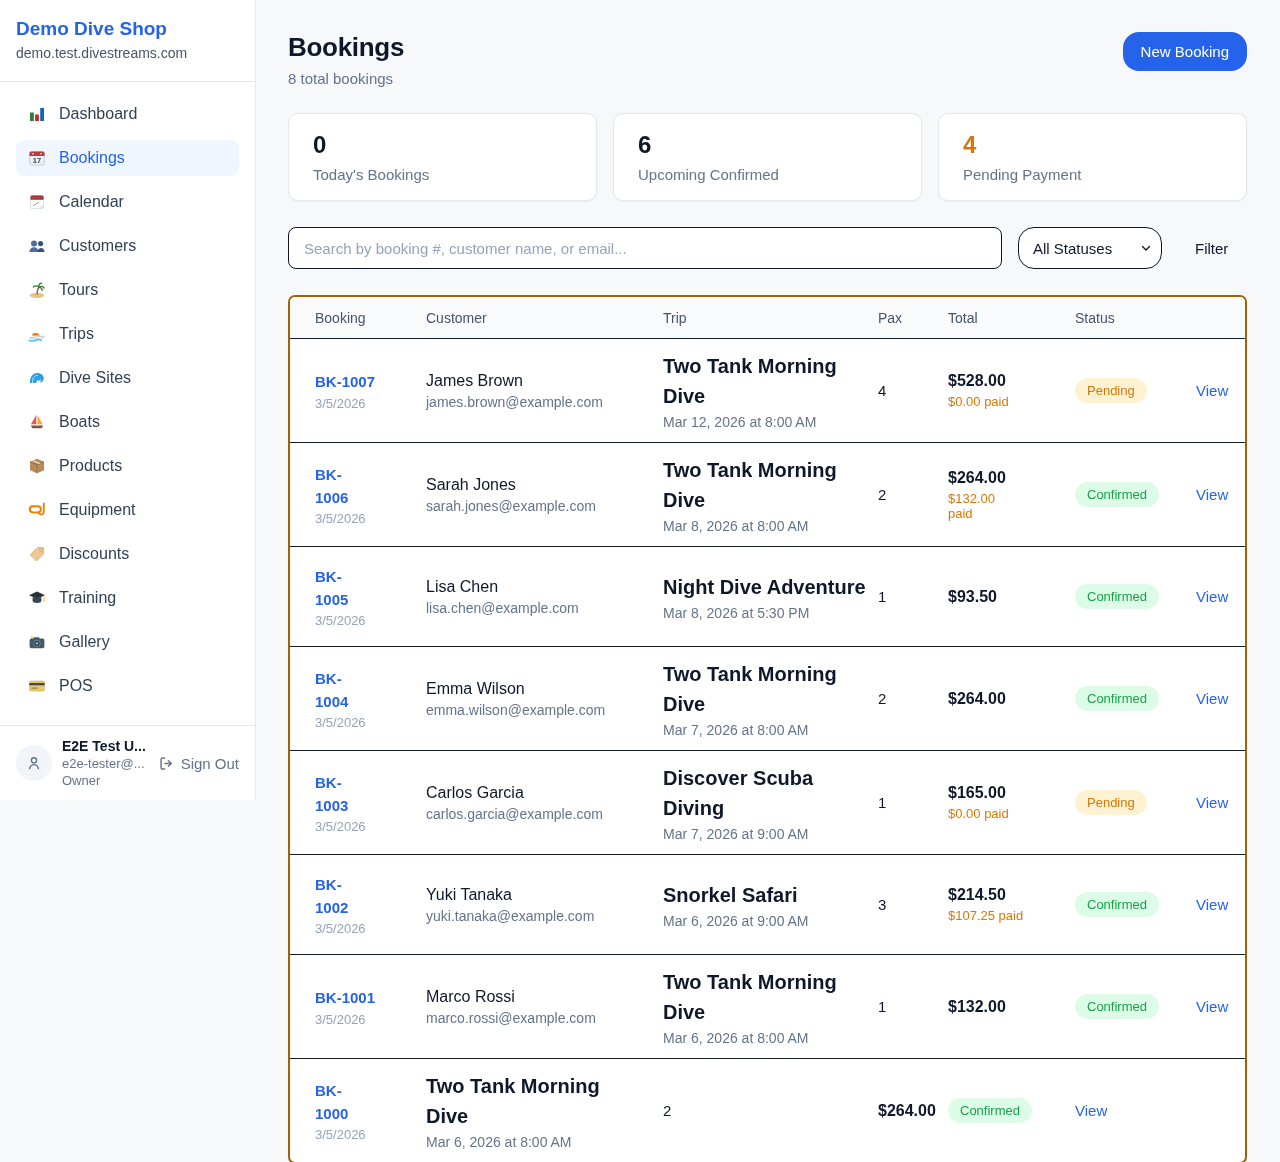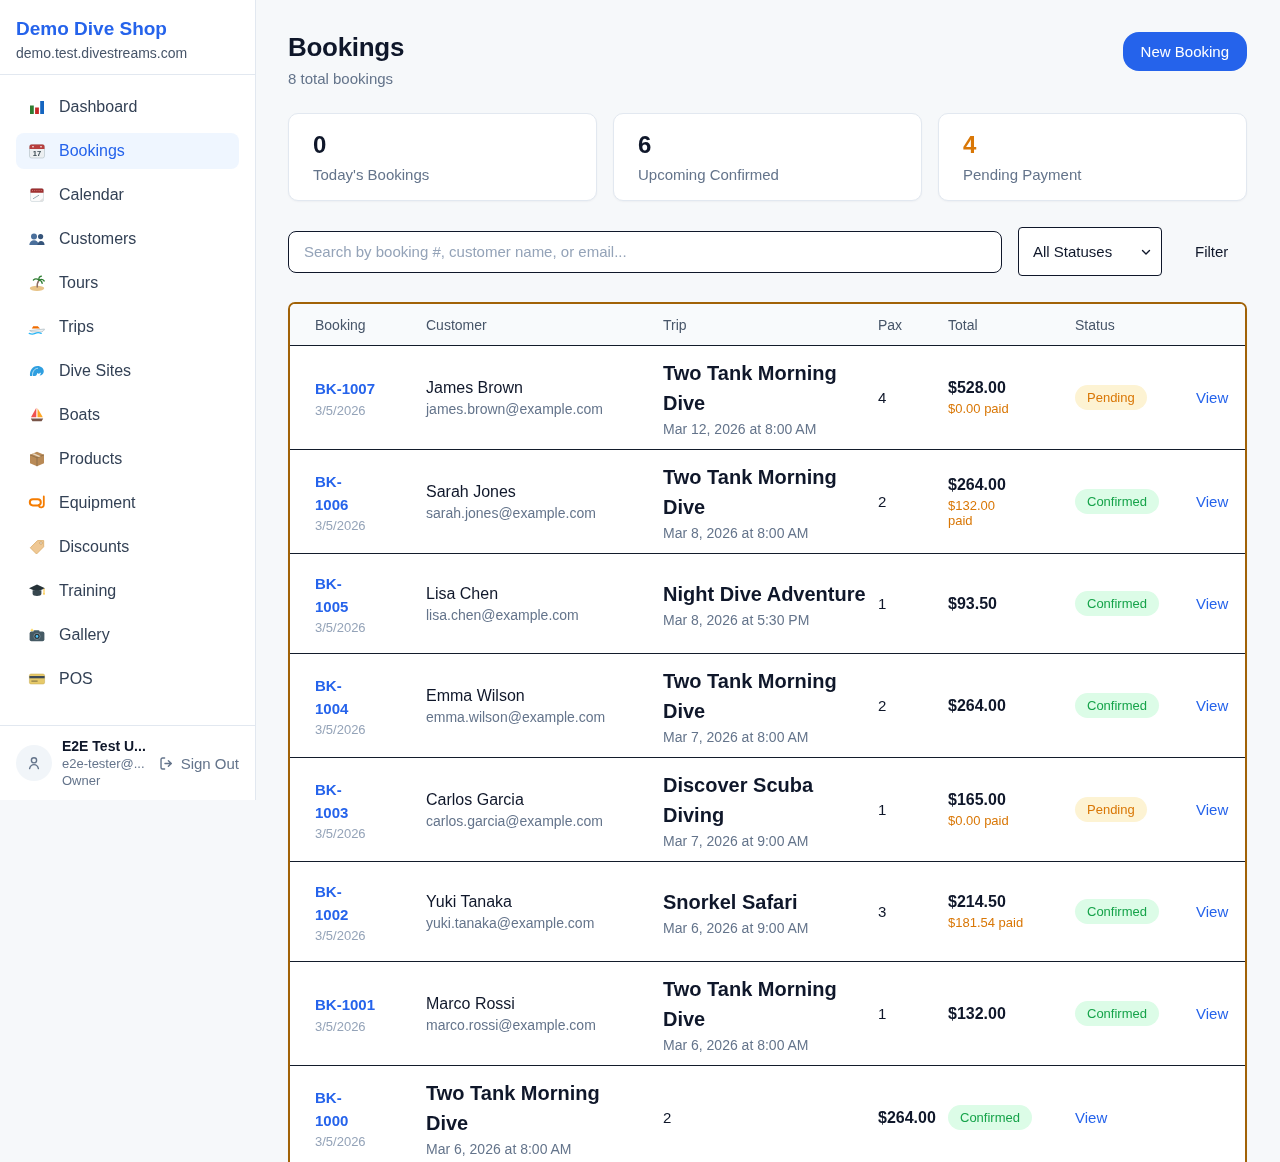--- a/index.html
+++ b/index.html
@@ -9,21 +9,21 @@
     background:var(--page-bg);
     color:#0f172a;
   }
   .layout { display:flex; width:1280px; height:1162px; align-items:flex-start; }
 
   
   .sidebar {
     width:256px; height:800px; background:#ffffff; flex:none;
     border-right:1px solid #e2e8f0; display:flex; flex-direction:column;
   }
-  .brand { padding:18px 16px 13px 16px; border-bottom:1px solid #e2e8f0; }
+  .brand { padding:18px 16px 20px 16px; border-bottom:1px solid #e2e8f0; }
   .brand-name { color:var(--accent); font-size:19px; font-weight:700; }
   .brand-domain { margin-top:5px; color:#475569; font-size:14px; }
   .nav { padding:14px 16px 0 16px; flex:1; }
   .nav-item {
     display:flex; align-items:center; gap:13px; height:36px; margin-bottom:8px;
     padding:0 12px; border-radius:8px; font-size:16px; color:#334155; cursor:pointer;
   }
   .nav-item.active { background:#eff6ff; color:var(--accent); font-weight:500; }
   .nav-ico { width:18px; height:18px; flex:none; display:inline-flex; }
   .nav-ico svg { width:18px; height:18px; }
@@ -63,22 +63,22 @@
   .stat-label { margin-top:7px; font-size:15px; color:#64748b; }
 
   .filter-row { display:flex; align-items:center; margin-top:26px; }
   .search-input {
     width:714px; height:42px; border:1px solid #0f172a; border-radius:8px;
     padding:0 15px; font-family:inherit; font-size:15px; color:#0f172a; background:#fff; outline:none;
   }
   .search-input::placeholder { color:#94a3b8; }
   .select-wrap { position:relative; margin-left:16px; }
   .status-select {
-    appearance:none; -webkit-appearance:none; width:144px; height:49px; background:#fff;
-    border:1px solid #0f172a; border-radius:4px; padding:0 30px 0 14px;
+    appearance:none; -webkit-appearance:none; width:144px; height:42px; background:#fff;
+    border:1px solid #0f172a; border-radius:16px; padding:0 30px 0 14px;
     font-family:inherit; font-size:15px; color:#0f172a; cursor:pointer;
   }
   .chev { position:absolute; right:10px; top:50%; transform:translateY(-50%); pointer-events:none; display:flex; }
   .filter-btn {
     margin-left:33px; background:none; border:none; font-family:inherit;
     font-size:15px; font-weight:500; color:#0f172a; cursor:pointer;
   }
 
   
   .table-card {
@@ -489,21 +489,21 @@
       <div class="cust-name">Yuki Tanaka</div>
       <div class="cust-email">yuki.tanaka@example.com</div>
     </div>
     <div class="cell">
       <div class="trip-name">Snorkel Safari</div>
       <div class="trip-date">Mar 6, 2026 at 9:00 AM</div>
     </div>
     <div class="cell pax">3</div>
     <div class="cell">
       <div class="total-amt">$214.50</div>
-      <div class="total-paid">$181.54 paid</div>
+      <div class="total-paid">$107.25 paid</div>
     </div>
     <div class="cell">
       <span class="badge badge-confirmed">Confirmed</span>
     </div>
     <div class="cell view-link">View</div>
   </div>
 
   <div class="tgrid trow">
     <div class="cell c-booking">
       <div class="bk-id">BK-1001</div>

